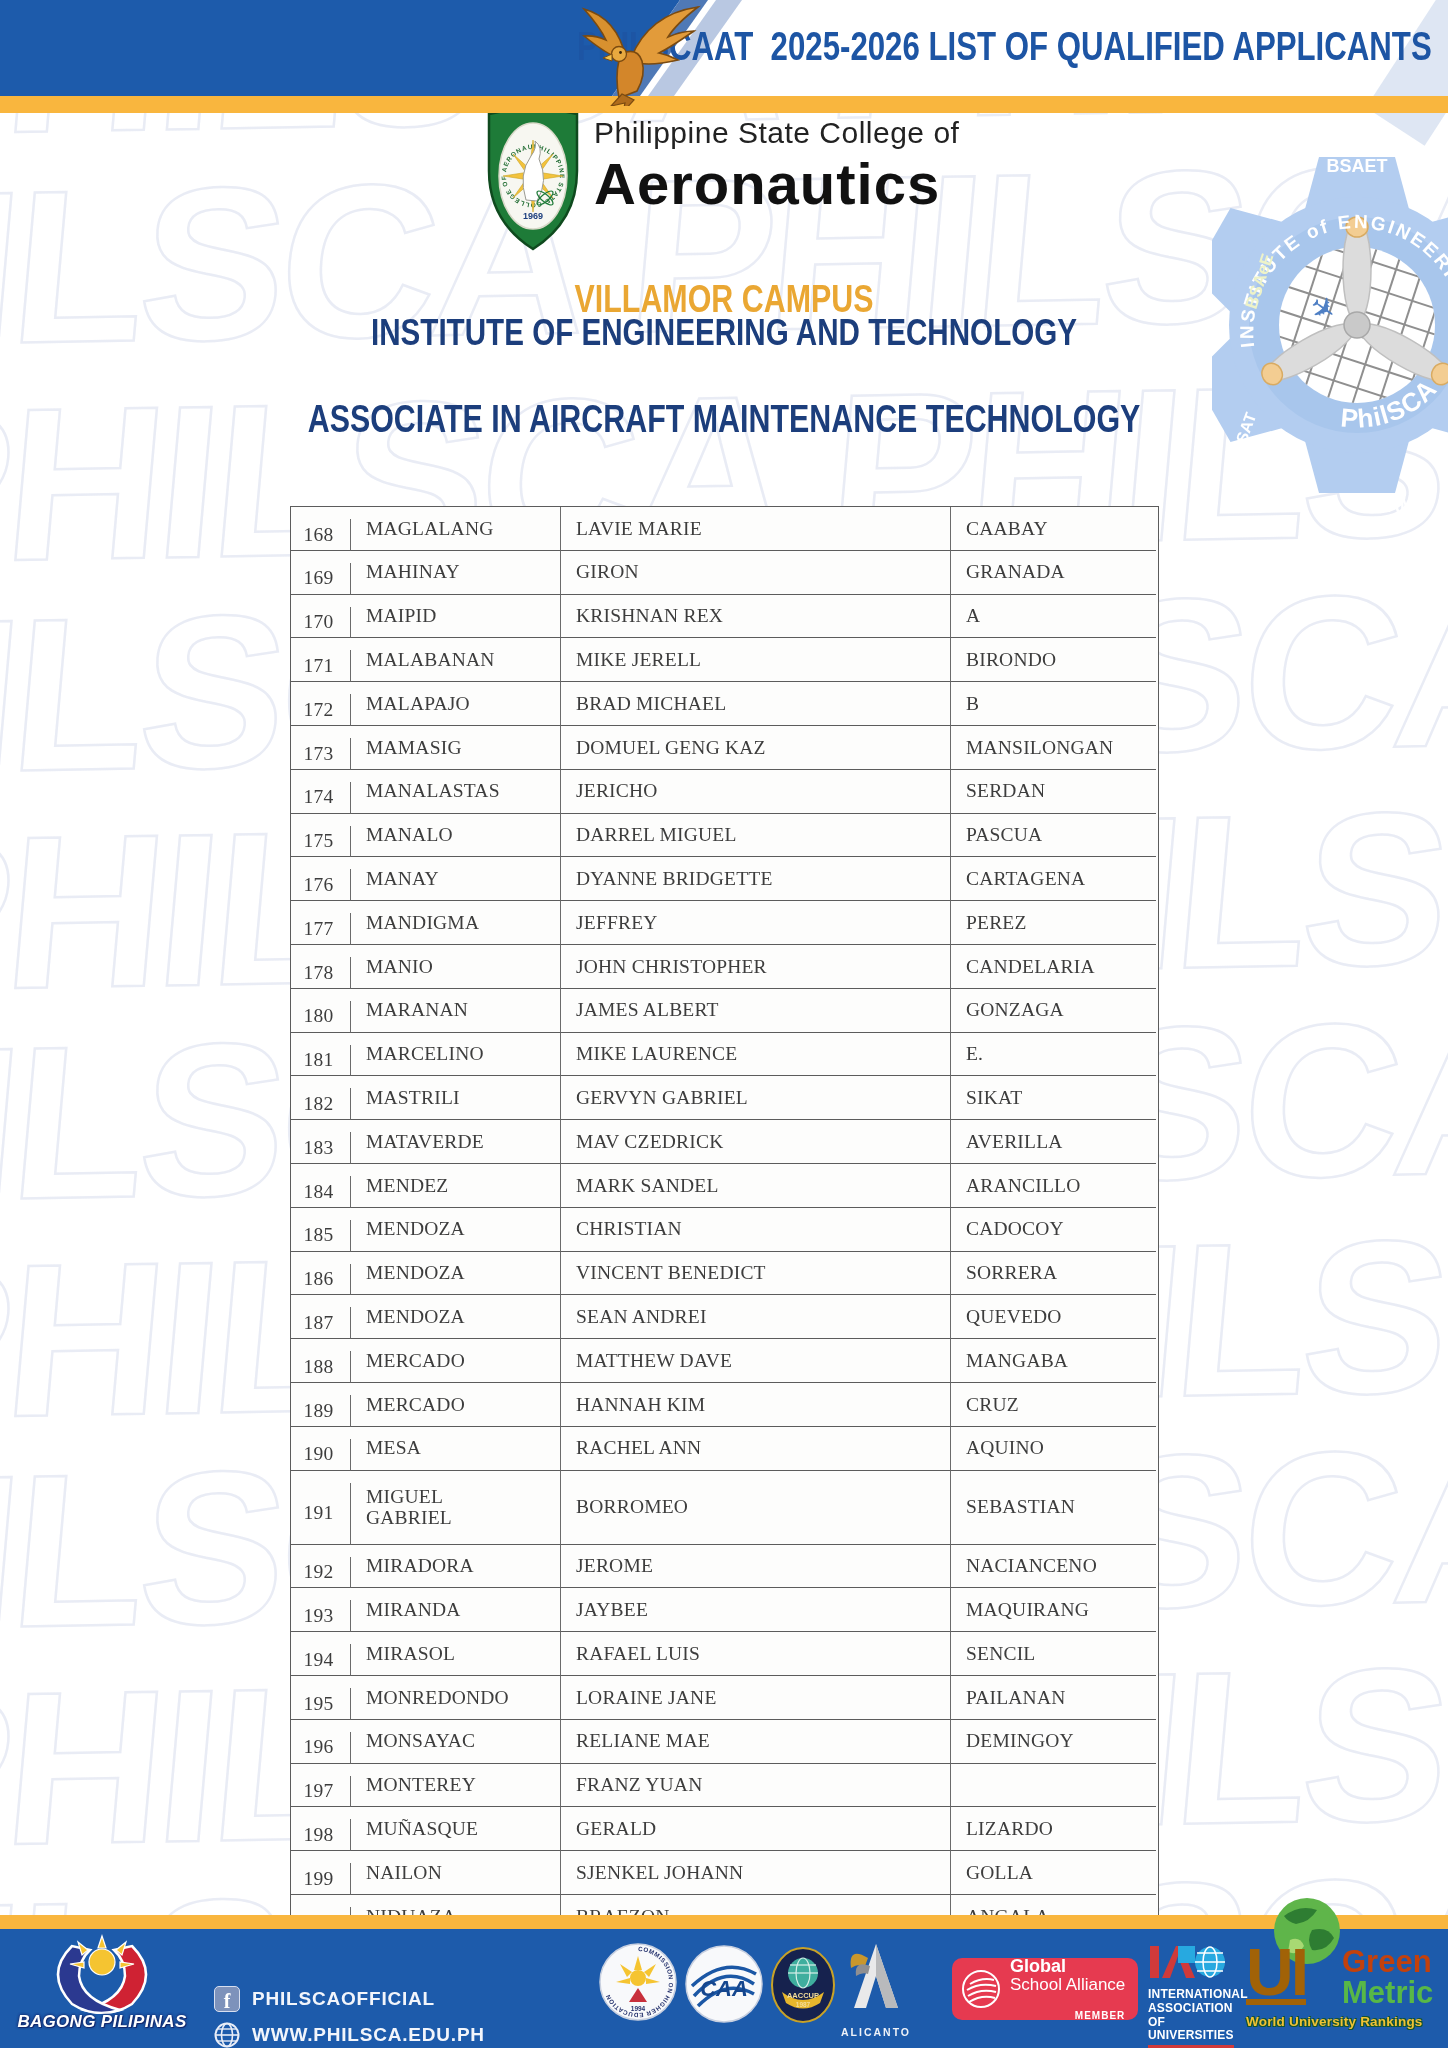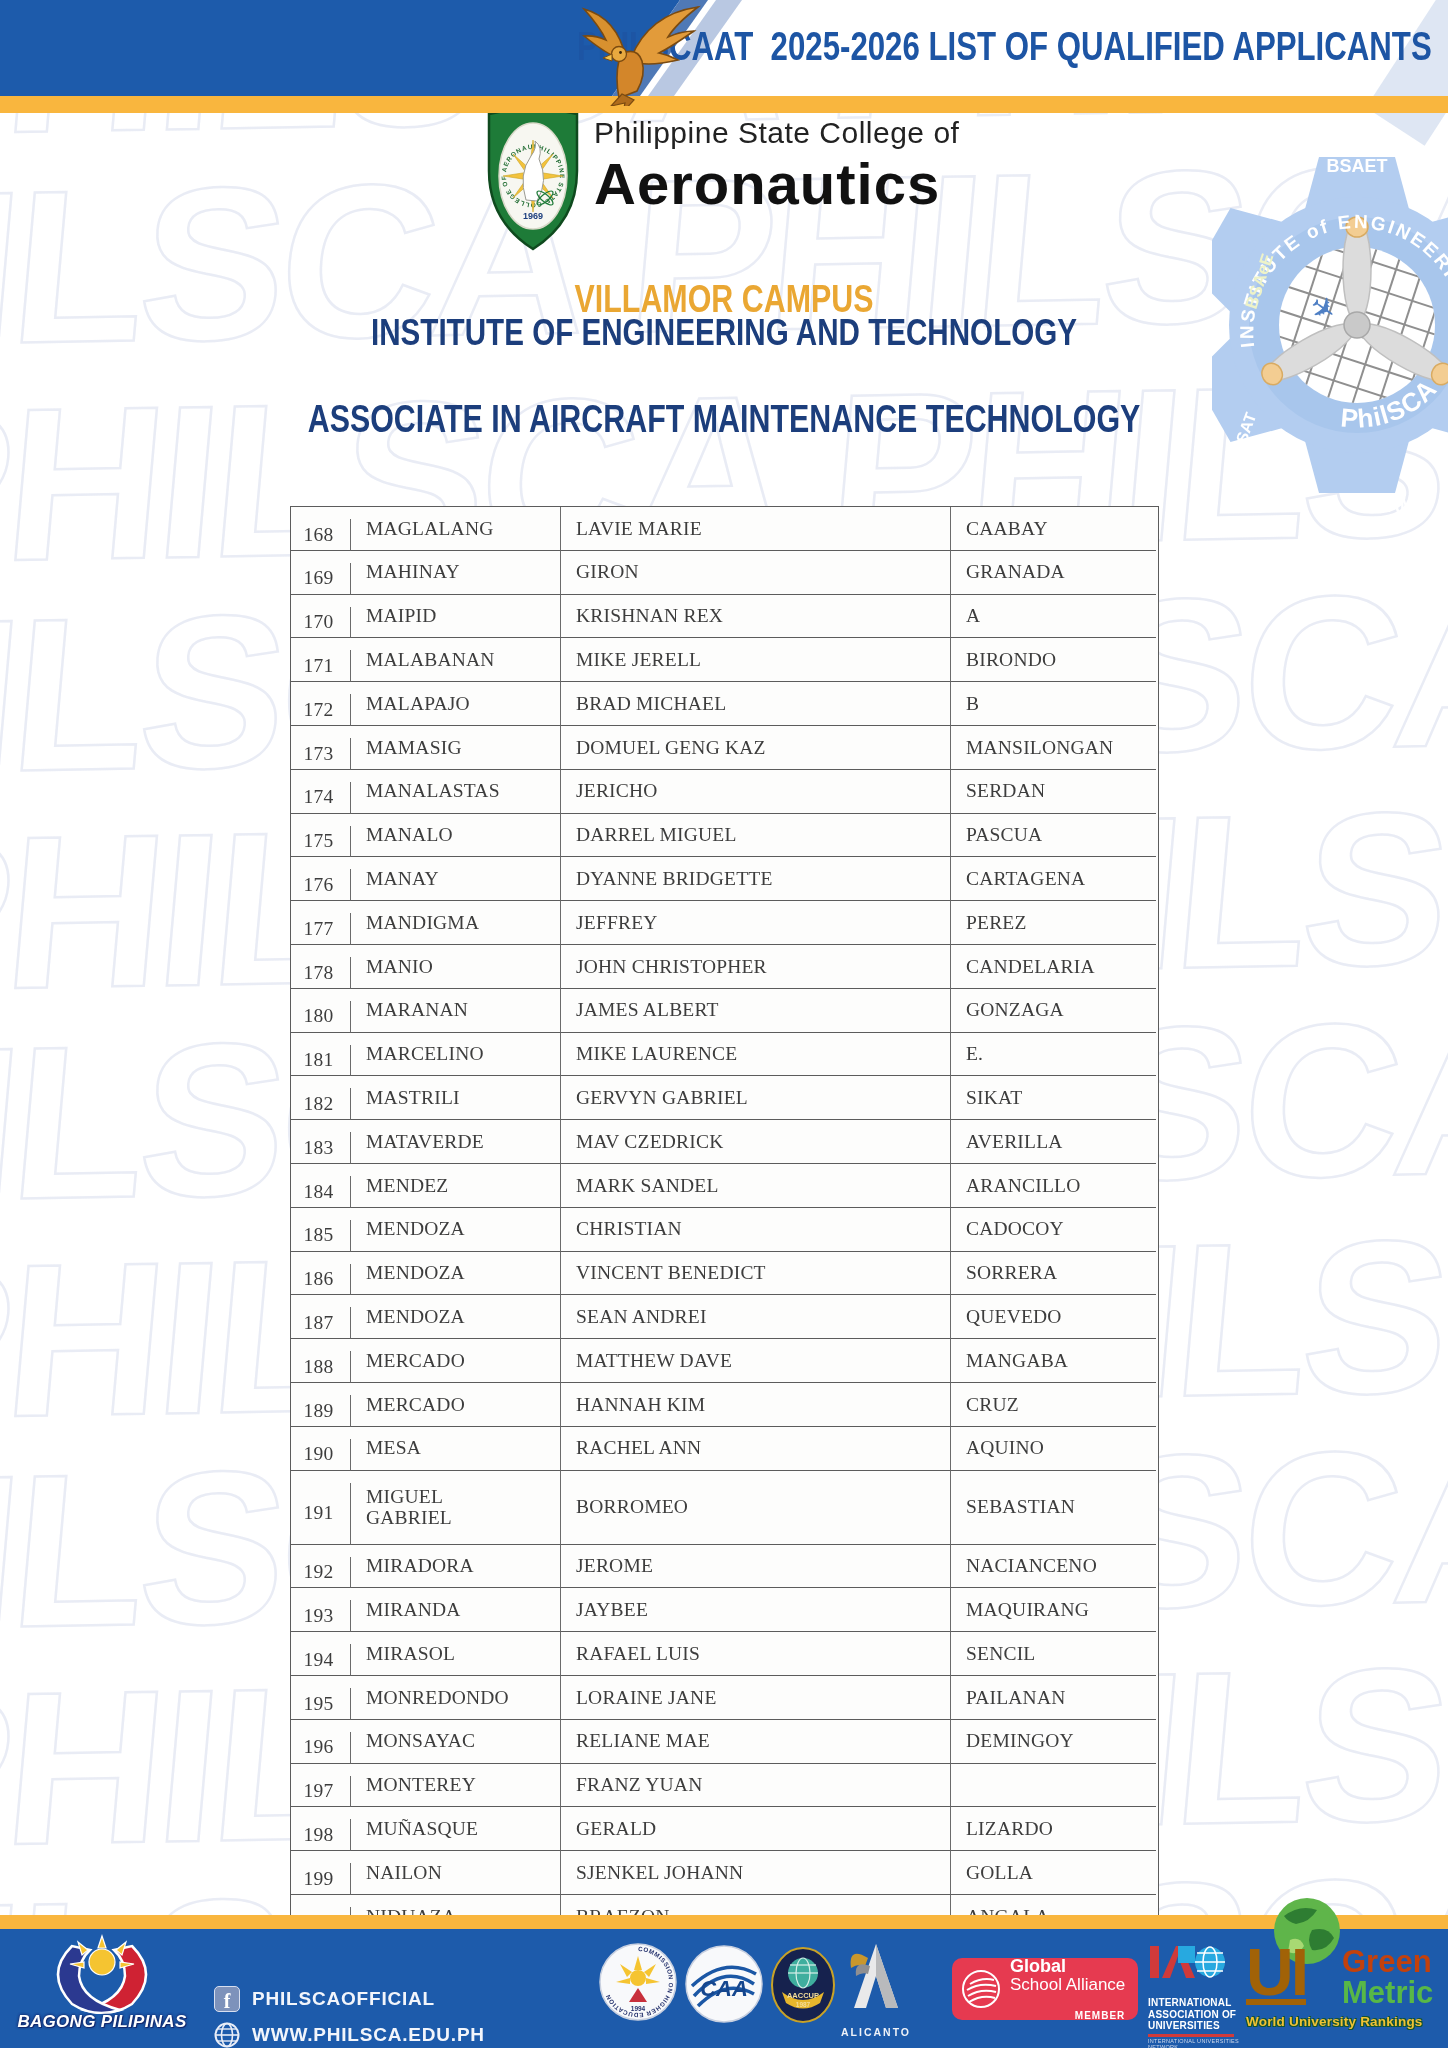--- a/index.html
+++ b/index.html
@@ -80,21 +80,21 @@
   .gsa {
     position:absolute; left:952px; top:1958px; width:186px; height:62px; background:#e63a50;
     border-radius:10px; display:flex; align-items:center; padding:6px 10px 6px 8px; gap:8px; z-index:7;
   }
   .gsa-text { color:#fff; line-height:1.05; }
   .gsa-l1 { font-weight:800; font-size:18px; }
   .gsa-l2 { font-weight:400; font-size:17px; }
   .gsa-member { font-weight:800; font-size:10px; text-align:right; letter-spacing:1px; margin-top:17px; }
   .iau { position:absolute; left:1148px; top:1942px; width:96px; z-index:7; text-align:left; }
   .iau-glyph { display:flex; align-items:center; gap:2px; }
-  .iau-lines { margin-top:15px; color:#fff; font-size:10px; font-weight:700; line-height:1.15; letter-spacing:.2px; }
+  .iau-lines { margin-top:6px; color:#fff; font-size:12px; font-weight:700; line-height:1.15; letter-spacing:.2px; }
   .iau-bar { width:86px; height:3px; background:#d03a3a; margin-top:2px; }
   .iau-sub { color:#cfd9ea; font-size:5.5px; margin-top:1px; letter-spacing:.3px; }
   .ui-block { position:absolute; left:1246px; top:1896px; width:200px; height:150px; z-index:7; }
   .ui-UI { position:absolute; left:0px; top:38px; font-size:66px; font-weight:900; color:#a16207; letter-spacing:-3px;text-decoration:underline; }
   .ui-green  { position:absolute; left:96px; top:48px; font-size:31px; font-weight:700; color:#c2410c; letter-spacing:0; }
   .ui-metric { position:absolute; left:96px; top:79px; font-size:31px; font-weight:700; color:#58b847; }
   .ui-wur { position:absolute; left:0px; top:118px; width:196px; font-size:13.5px; font-weight:800; color:#f0c234;
             text-shadow:1px 1px 0 #14532d, -1px 1px 0 #14532d, 1px -1px 0 #14532d; letter-spacing:.2px; }
   .alicanto-label { position:absolute; left:836px; top:2026px; width:80px; text-align:center; color:#eef2f8;
                     font-size:10.5px; font-weight:700; letter-spacing:2px; z-index:7; }

